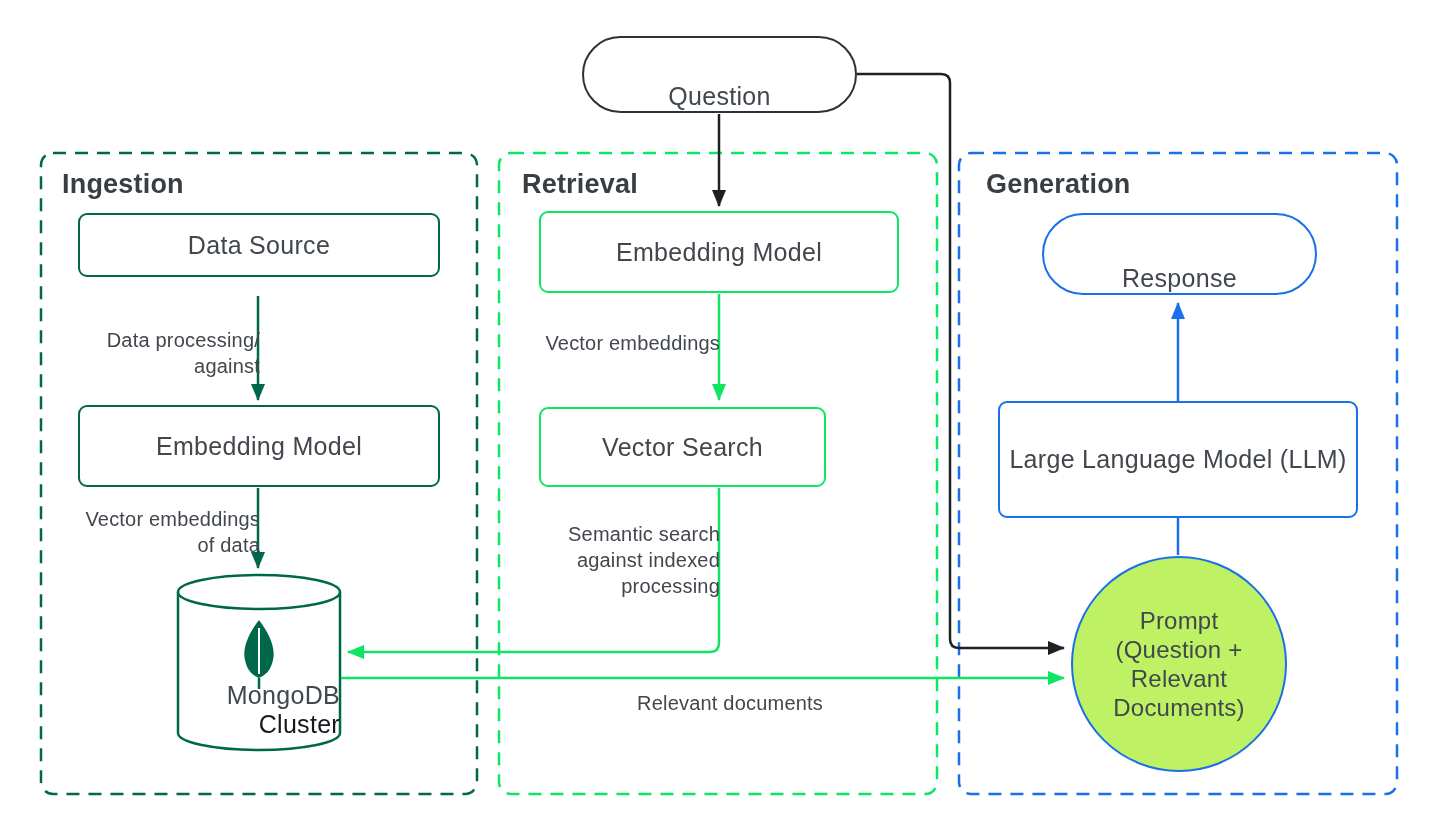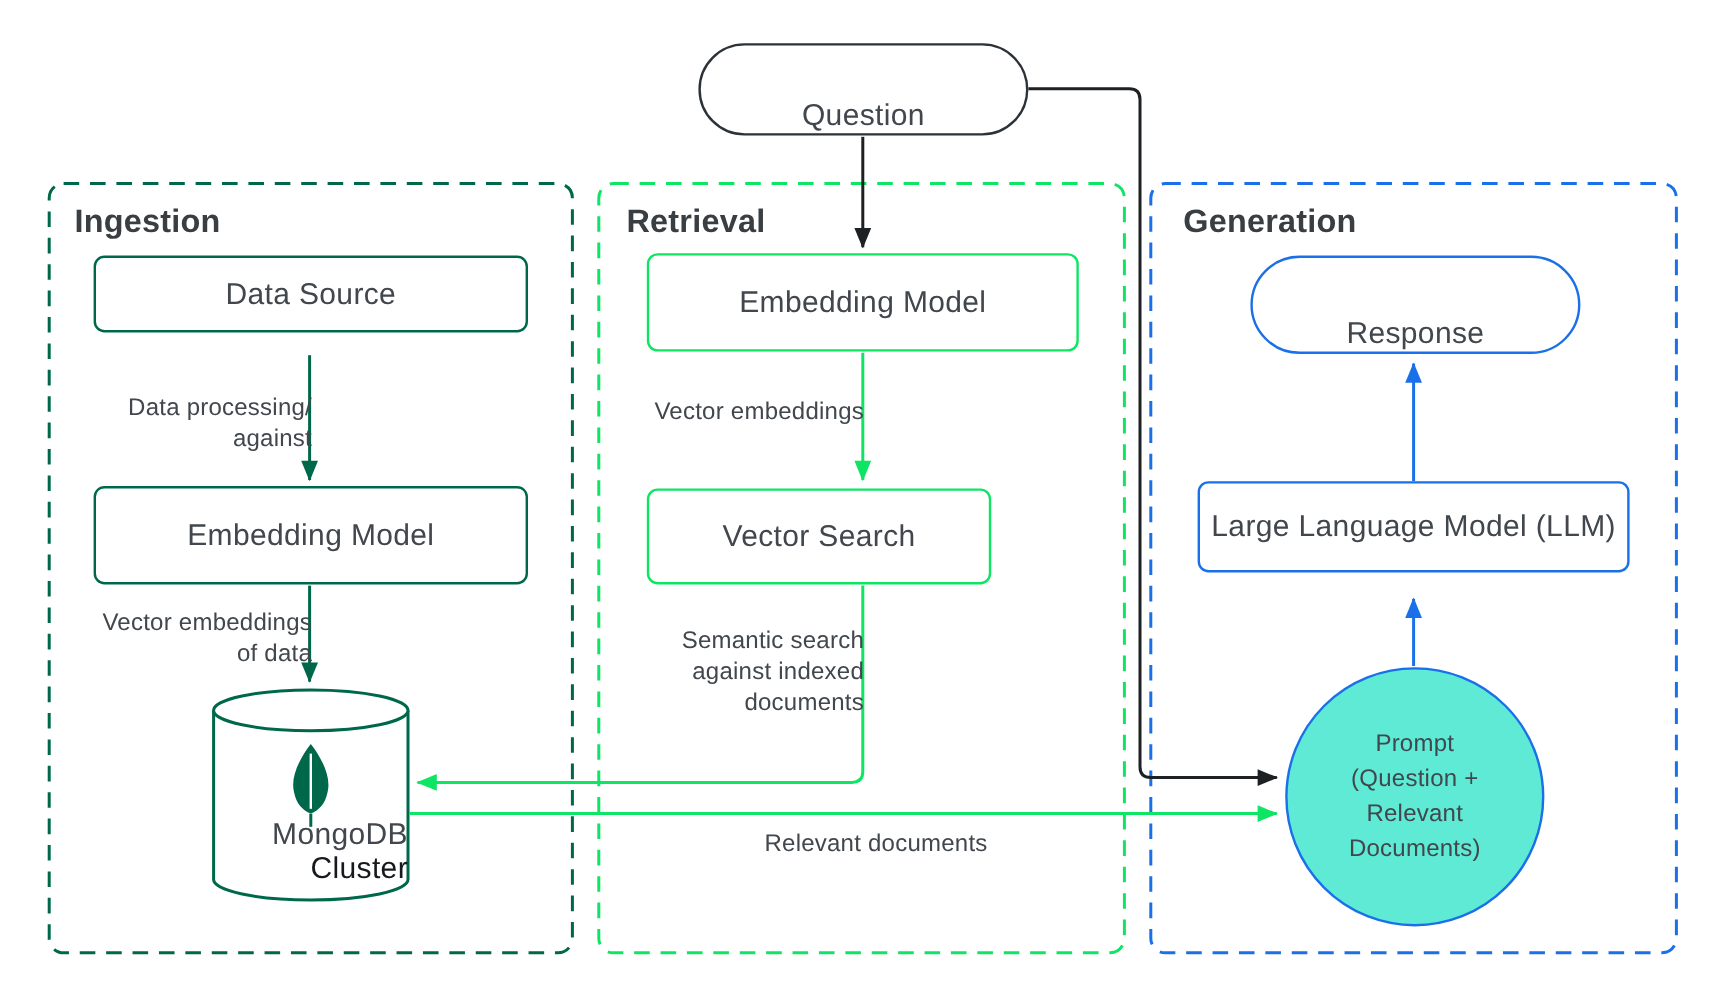--- a/index.html
+++ b/index.html
@@ -44,22 +44,22 @@
     background:#ffffff;font-size:25px;color:var(--text);letter-spacing:.3px;
     border-radius:9px;
   }
   .b-dk{border:2.5px solid var(--dark-green);}
   .b-bt{border:2.5px solid var(--bright-green);}
   .b-blue{border:2.5px solid var(--blue);}
   .b-dark{border:2.5px solid var(--pill-border);}
   .pill{border-radius:41px;align-items:flex-end;}
   .circle{
     border-radius:50%;display:flex;flex-direction:column;align-items:center;
-    justify-content:center;text-align:center;background:#5eead4;
-    font-size:20px;line-height:29px;color:var(--text);letter-spacing:.2px;
+    justify-content:center;text-align:center;background:#bef264;
+    font-size:24px;line-height:29px;color:var(--text);letter-spacing:.2px;
   }
   .flow-label{
     font-size:20px;line-height:26px;color:var(--text);text-align:right;
     letter-spacing:.2px;
   }
   .db-label{
     text-align:right;font-size:25px;line-height:29px;letter-spacing:.3px;
   }
   .db-name{color:var(--text);}
   .db-sub{color:var(--cluster-text);}
@@ -155,32 +155,32 @@
       <div>Vector embeddings</div>
     </div>
 
     <div class="abs node b-bt" style="left:539px;top:407px;width:287px;height:80px;">
       <span>Vector Search</span>
     </div>
 
     <div class="abs flow-label" style="left:515px;top:521px;width:205px;">
       <div>Semantic search</div>
       <div>against indexed</div>
-      <div>documents</div>
+      <div>processing</div>
     </div>
 
     <div class="abs flow-label" style="left:613px;top:690px;width:210px;">Relevant documents</div>
 
     <div class="abs section-title" style="left:986px;top:169px;">Generation</div>
 
     <div class="abs node pill b-blue" style="left:1042px;top:213px;width:275px;height:82px;">
       <span>Response</span>
     </div>
 
-    <div class="abs node b-blue" style="left:998px;top:401px;width:360px;height:76px;">
+    <div class="abs node b-blue" style="left:998px;top:401px;width:360px;height:117px;">
       <span>Large Language Model (LLM)</span>
     </div>
 
     <div class="abs circle b-blue" style="left:1071px;top:556px;width:216px;height:216px;">
       <div>Prompt</div>
       <div>(Question +</div>
       <div>Relevant</div>
       <div>Documents)</div>
     </div>
 

